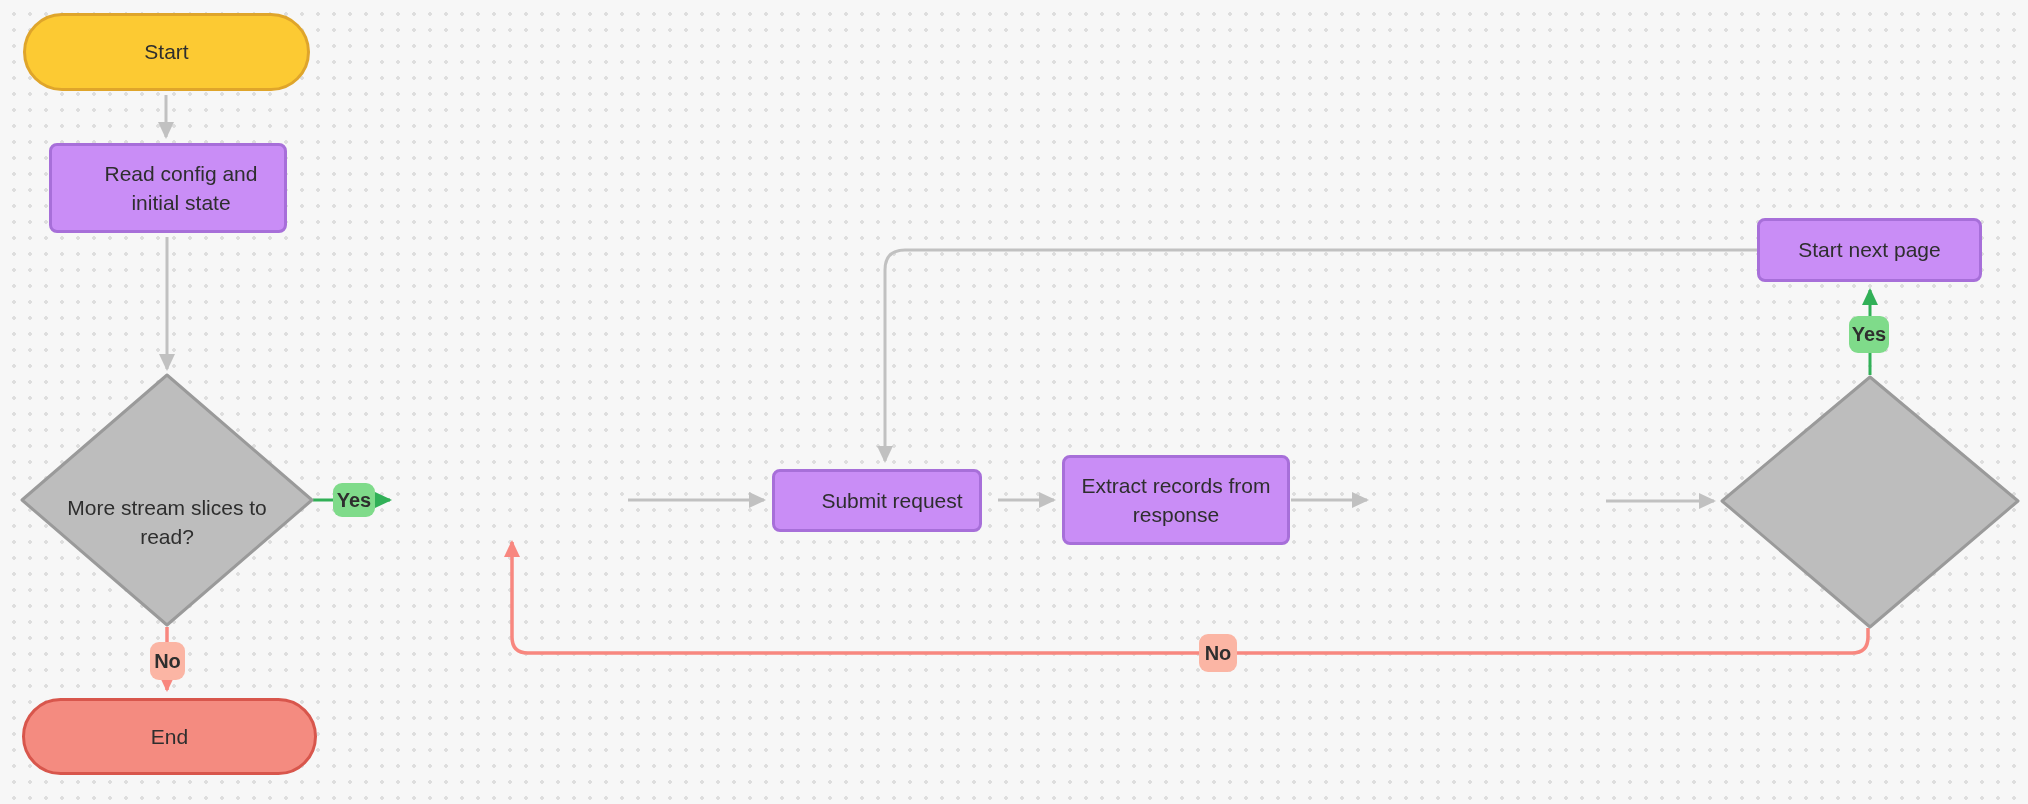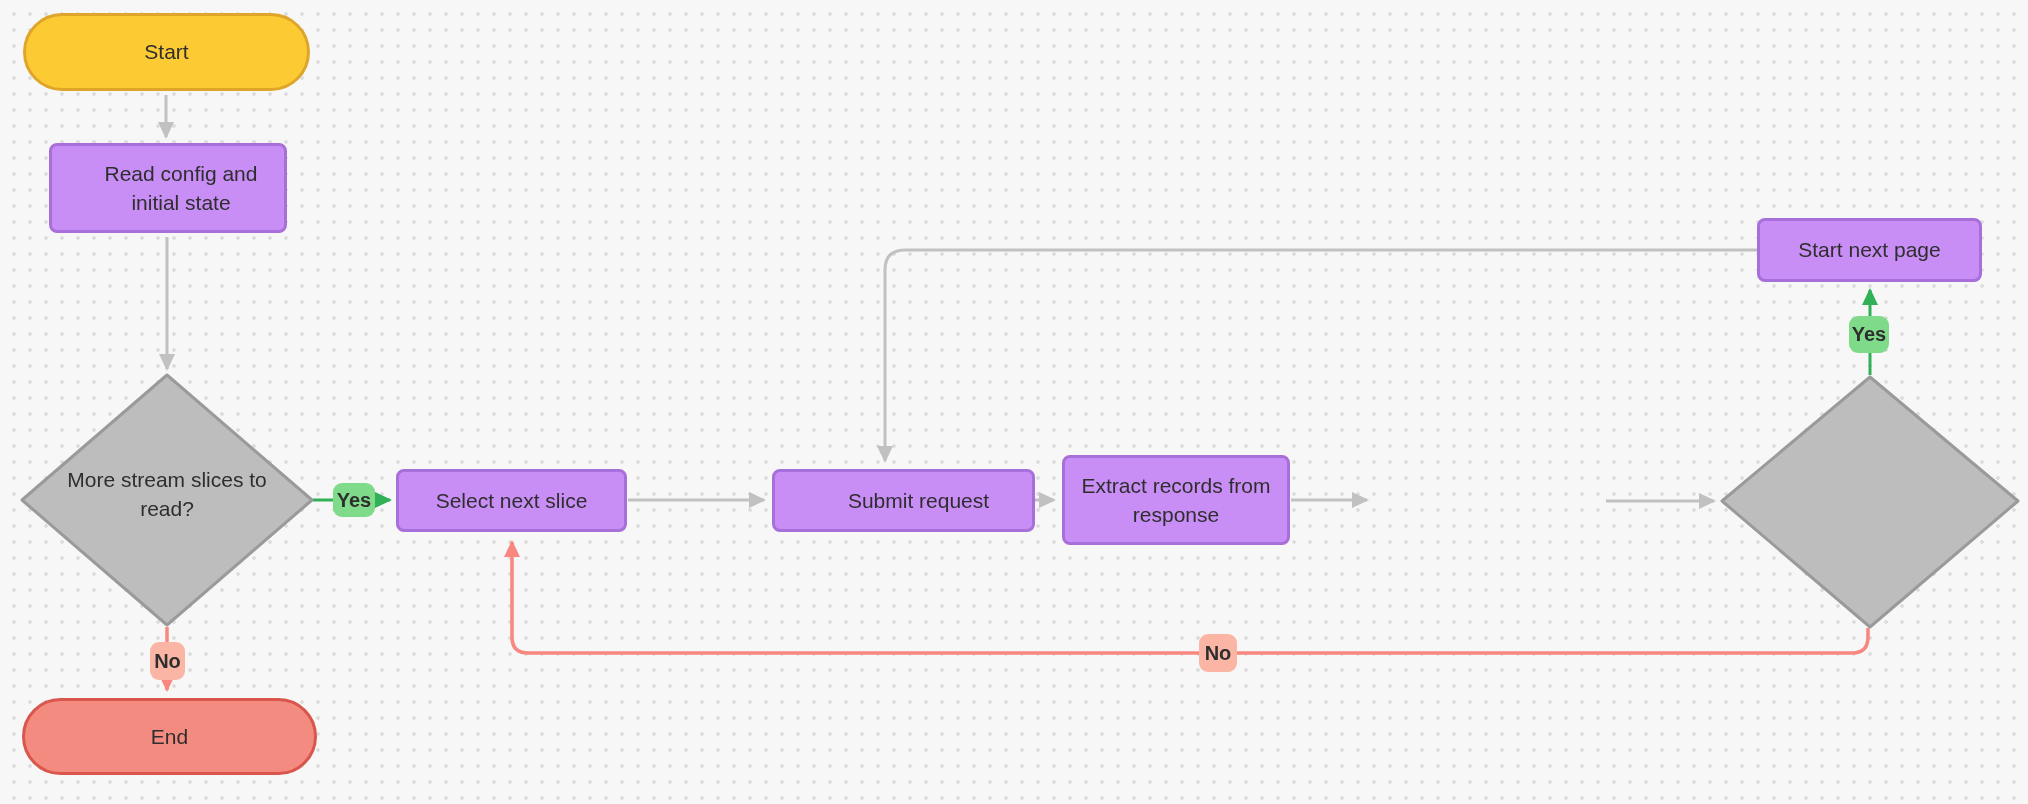--- a/index.html
+++ b/index.html
@@ -46,21 +46,21 @@
   }
   .node-read-config {
     left: 49px; top: 143px; width: 238px; height: 90px;
     background: #c98df6; border-color: #a76fd9; padding-left: 40px;
   }
   .node-select-next-slice {
     left: 396px; top: 469px; width: 231px; height: 63px;
     background: #c98df6; border-color: #a76fd9;
   }
   .node-submit-request {
-    left: 772px; top: 469px; width: 263px; height: 63px;
+    left: 772px; top: 469px; width: 210px; height: 63px;
     background: #c98df6; border-color: #a76fd9; padding-left: 44px;
   }
   .node-extract-records {
     left: 1062px; top: 455px; width: 228px; height: 90px;
     background: #c98df6; border-color: #a76fd9;
   }
   .node-parse-token {
     left: 1375px; top: 453px; width: 230px; height: 95px;
     background: #c98df6; border-color: #a76fd9;
   }
@@ -78,21 +78,21 @@
     display: flex;
     align-items: center;
     justify-content: center;
     text-align: center;
     color: #2e2e2e;
     font-size: 21px;
     font-weight: 500;
     line-height: 1.4;
     pointer-events: none;
   }
-  .diamond1-label { left: 52px; top: 436px; width: 230px; height: 116px; }
+  .diamond1-label { left: 52px; top: 464px; width: 230px; height: 116px; }
   .diamond2-label { left: 1770px; top: 445px; width: 200px; height: 112px; }
 
   .edge-label {
     position: absolute;
     display: flex;
     align-items: center;
     justify-content: center;
     border-radius: 9px;
     font-size: 20px;
     font-weight: 600;
@@ -141,21 +141,20 @@
     <polygon points="167,375 312,500 167,625 22,500" fill="#bdbdbd" stroke="#9a9a9a" stroke-width="3" stroke-linejoin="round"></polygon>
     <polygon points="1870,377 2018,501 1870,627 1722,501" fill="#bdbdbd" stroke="#9a9a9a" stroke-width="3" stroke-linejoin="round"></polygon>
   </svg>
 
   <div class="node terminator node-start">Start</div>
 
   <div class="node process node-read-config">Read config and initial state</div>
 
   <div class="diamond-label diamond1-label">More stream slices to read?</div>
 
-  <div class="node process node-select-next-slice">Select next slice</div>
 
   <div class="node process node-submit-request">Submit request</div>
 
   <div class="node process node-extract-records">Extract records from response</div>
 
 
 
   <div class="node process node-select-next-page">Start next page</div>
 
   <div class="node terminator node-end">End</div>

